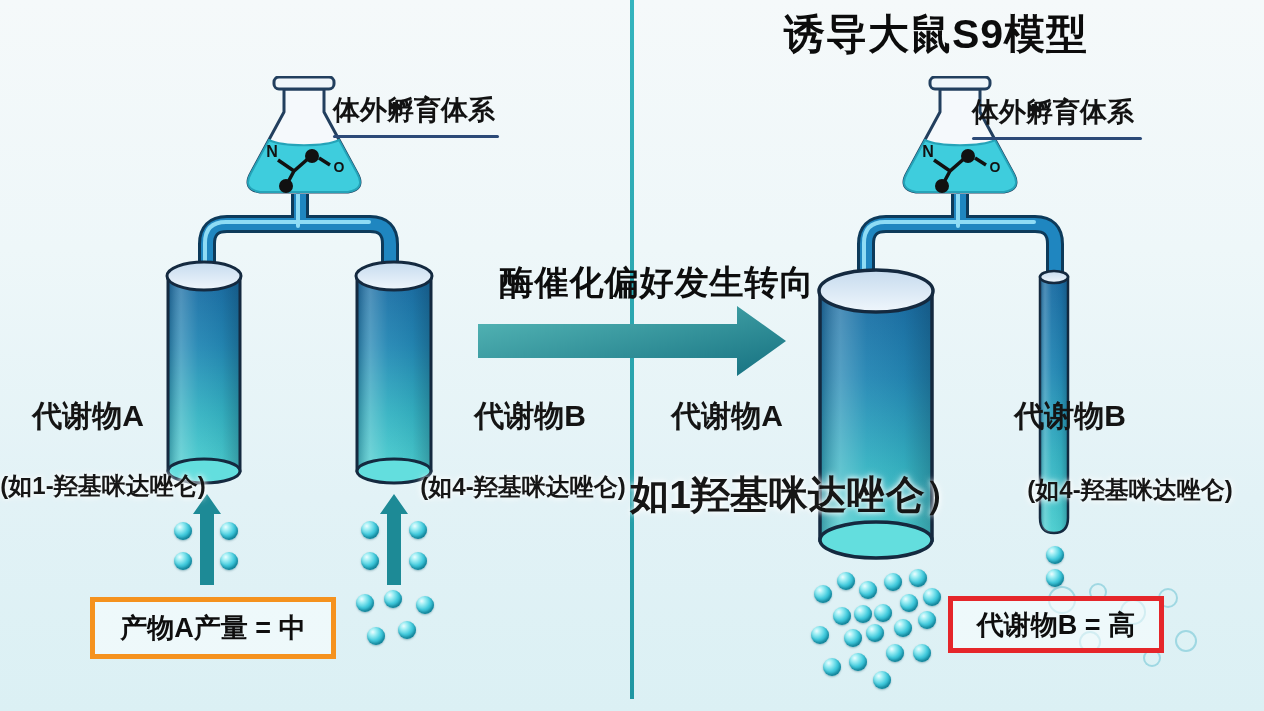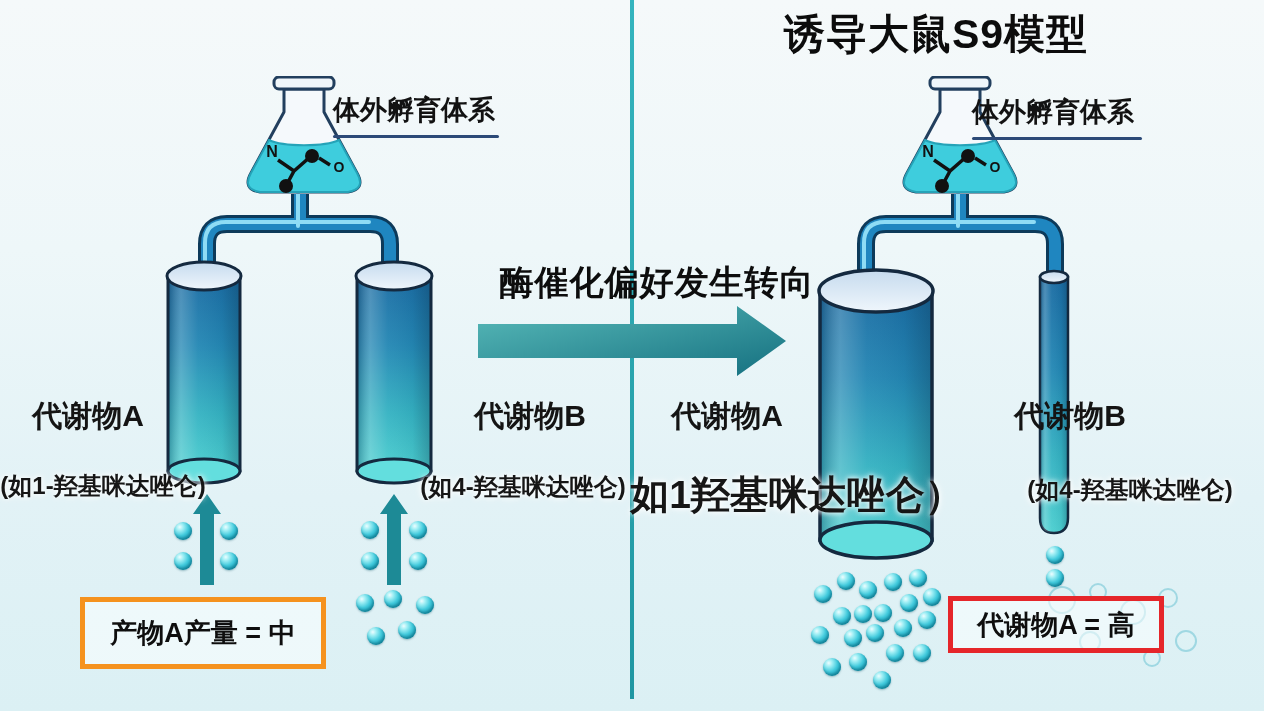--- a/index.html
+++ b/index.html
@@ -211,20 +211,20 @@
   <div class="abs" style="left:0;top:0;width:1264px;height:711px;pointer-events:none;">
       <div class="bubble" style="left: 1062px; top: 600px; width: 24px; height: 24px;"></div>
       <div class="bubble" style="left: 1090px; top: 642px; width: 18px; height: 18px;"></div>
       <div class="bubble" style="left: 1133px; top: 612px; width: 22px; height: 22px;"></div>
       <div class="bubble" style="left: 1168px; top: 598px; width: 16px; height: 16px;"></div>
       <div class="bubble" style="left: 1186px; top: 641px; width: 18px; height: 18px;"></div>
       <div class="bubble" style="left: 1152px; top: 658px; width: 14px; height: 14px;"></div>
       <div class="bubble" style="left: 1098px; top: 592px; width: 14px; height: 14px;"></div>
     </div>
 
-  <div class="abs result-box" style="left: 80px; top: 597px; width: 246px; height: 72px; border-color: rgb(245, 146, 30);">
+  <div class="abs result-box" style="left: 90px; top: 597px; width: 246px; height: 62px; border-color: rgb(245, 146, 30);">
     <span>产物A产量 = 中</span>
   </div>
   <div class="abs result-box" style="left: 948px; top: 596px; width: 216px; height: 57px; border-color: rgb(229, 38, 42);">
-    <span>代谢物A = 高</span>
+    <span>代谢物B = 高</span>
   </div>
 
 </div>
 
 </body></html>

